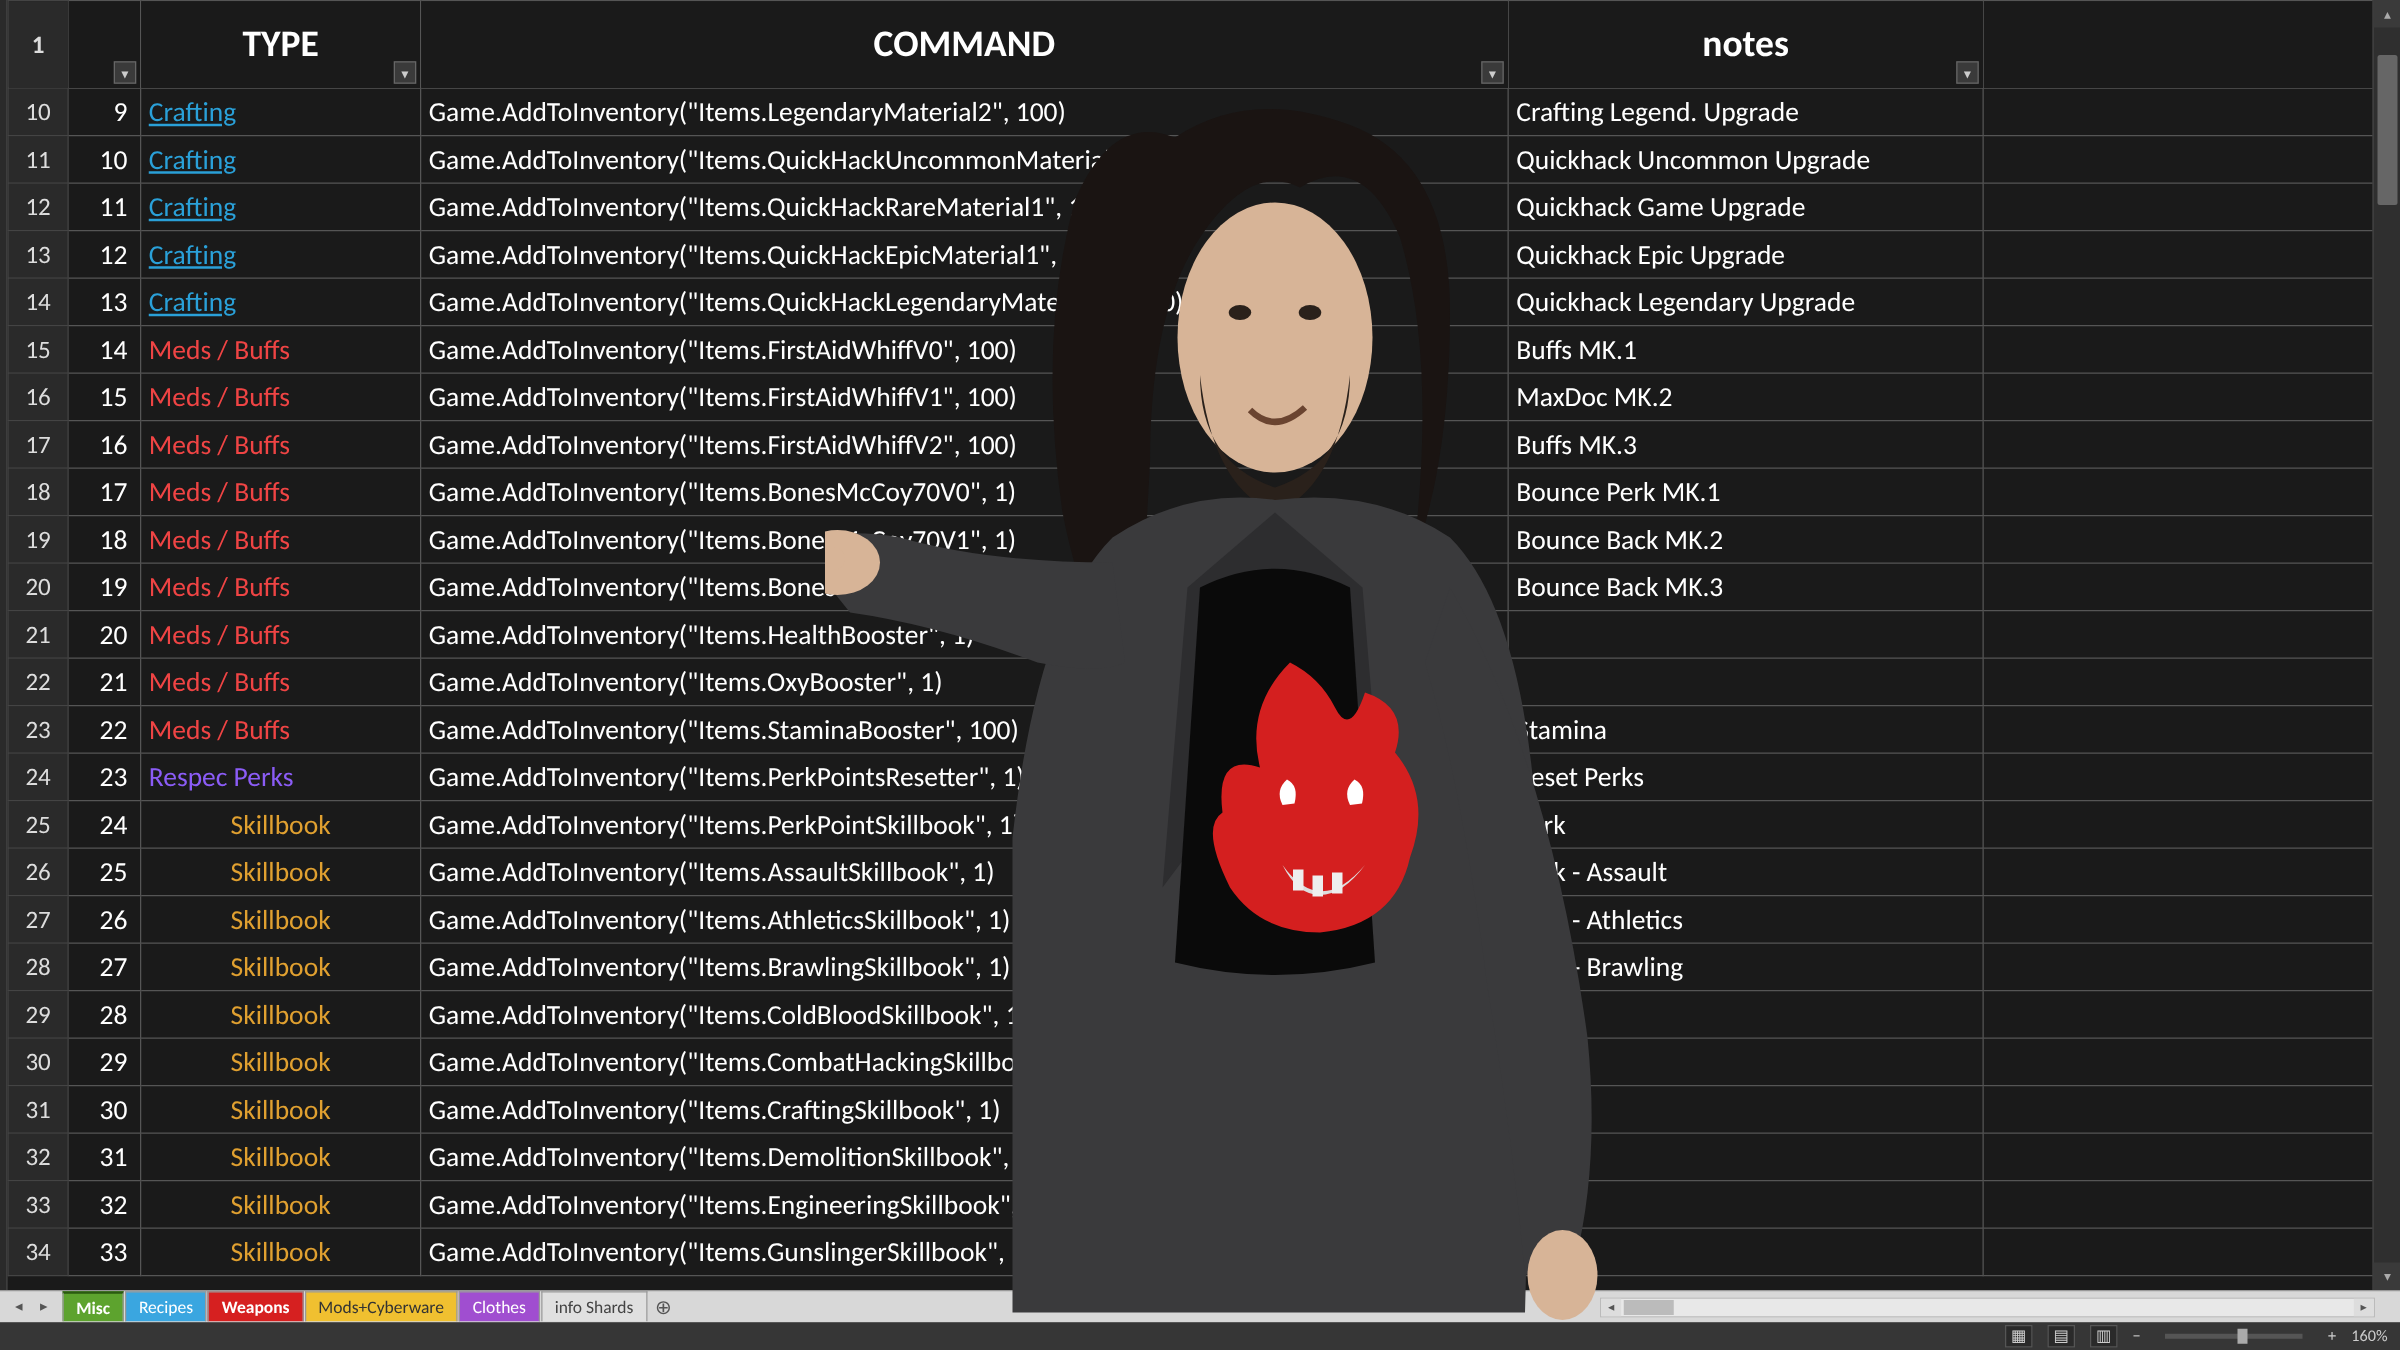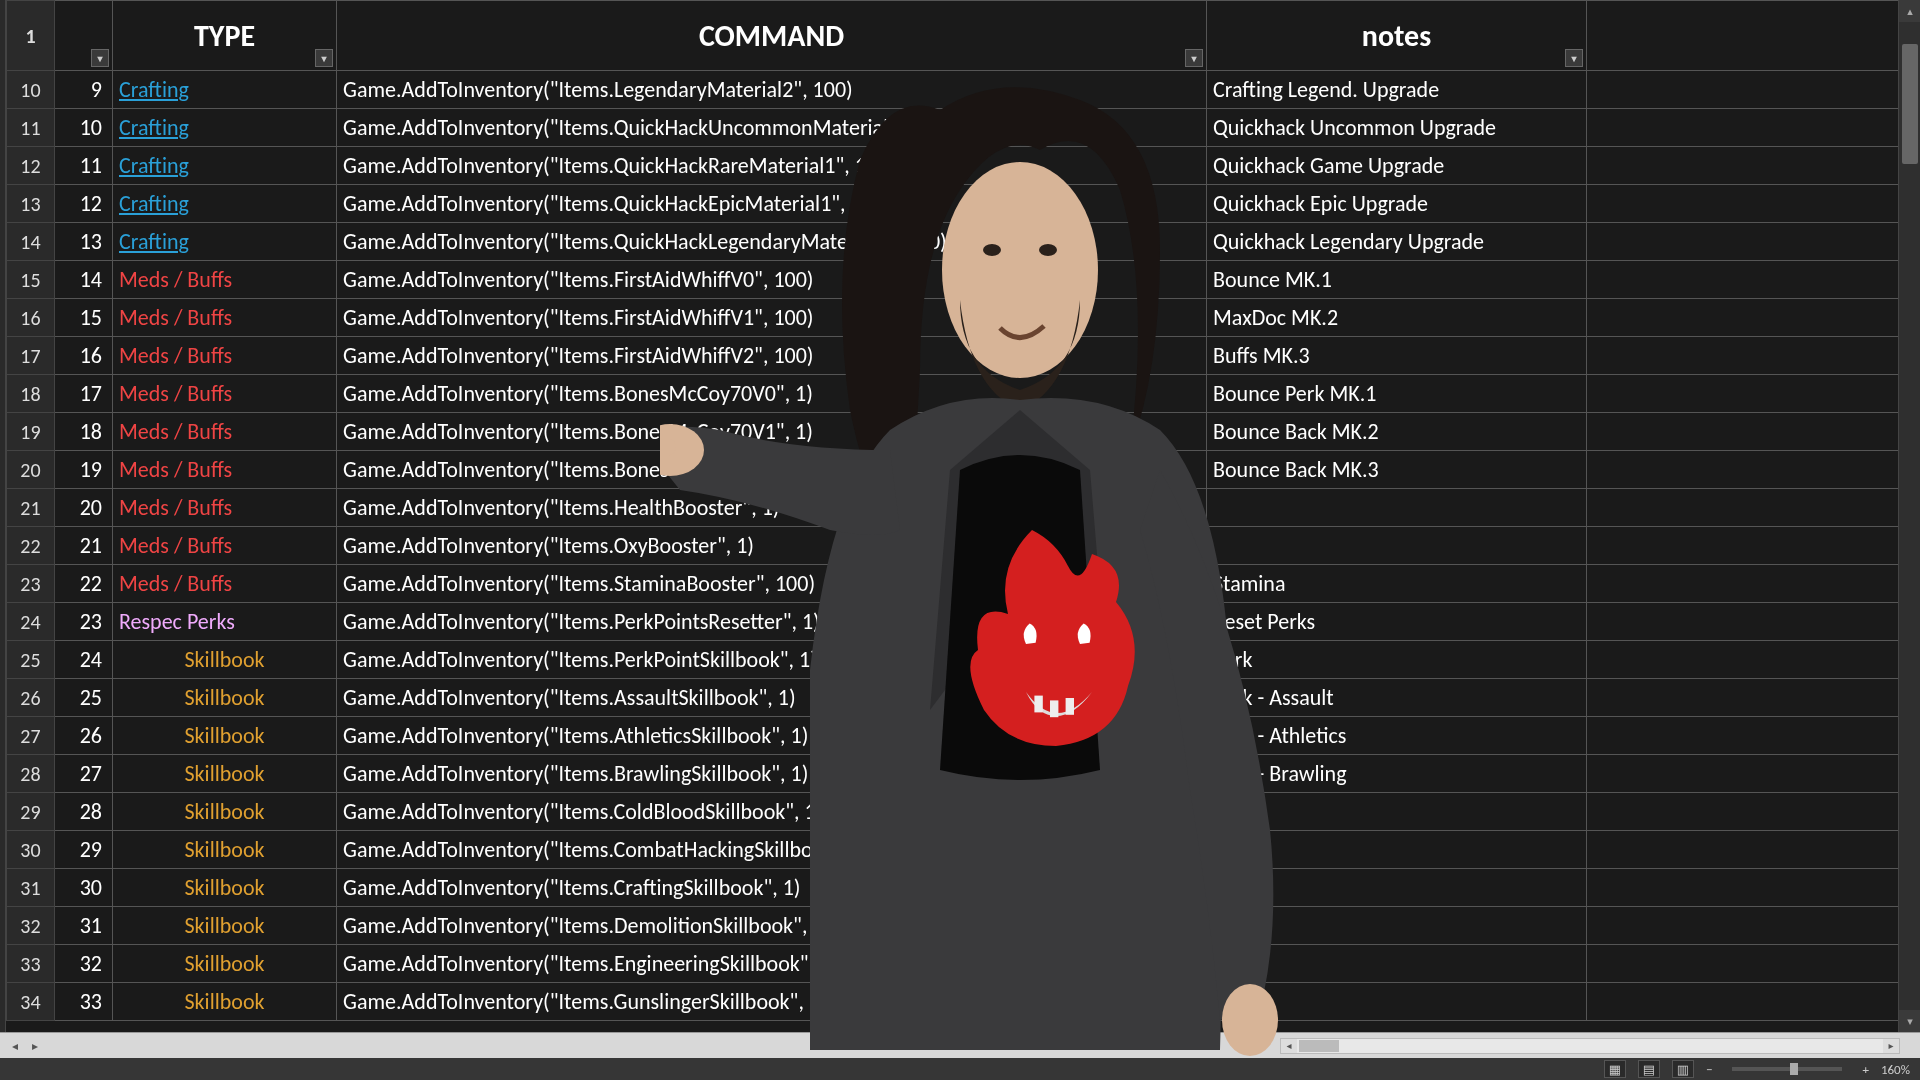--- a/index.html
+++ b/index.html
@@ -64,21 +64,21 @@
     font-size: 20px;
     border: 1px solid #444;
   }
   .idxcell {
     text-align: right;
     color: #fff;
     padding-right: 10px;
   }
   .crafting { color: #2aa0d8; text-decoration: underline; }
   .meds { color: #ef4444; }
-  .respec { color: #f0abfc; }
+  .respec { color: #8b5cf6; }
   .skillbook { color: #e0a030; text-align: center; }
   .filter-btn {
     position: absolute;
     right: 3px;
     bottom: 3px;
     width: 18px;
     height: 18px;
     background: #3a3a3a;
     border: 1px solid #666;
     display: flex;
@@ -322,21 +322,21 @@
             <td class="crafting">Crafting</td>
             <td>Game.AddToInventory("Items.QuickHackLegendaryMaterial1", 100)</td>
             <td>Quickhack Legendary Upgrade</td>
             <td></td>
           </tr>
           <tr>
             <td class="rowhead">15</td>
             <td class="idxcell">14</td>
             <td class="meds">Meds / Buffs</td>
             <td>Game.AddToInventory("Items.FirstAidWhiffV0", 100)</td>
-            <td>Bounce MK.1</td>
+            <td>Buffs MK.1</td>
             <td></td>
           </tr>
           <tr>
             <td class="rowhead">16</td>
             <td class="idxcell">15</td>
             <td class="meds">Meds / Buffs</td>
             <td>Game.AddToInventory("Items.FirstAidWhiffV1", 100)</td>
             <td>MaxDoc MK.2</td>
             <td></td>
           </tr>
@@ -491,20 +491,29 @@
     <div class="vscroll-arrow" style="top:0">▴</div>
     <div class="vscroll-thumb"></div>
     <div class="vscroll-arrow" style="bottom:0">▾</div>
   </div>
 </div>
 
 <div class="tabbar">
   <div class="tab-nav">
     <span>◂</span>
     <span>▸</span>
+  </div>
+  <div class="tabs">
+    <div class="tab misc">Misc</div>
+    <div class="tab recipes">Recipes</div>
+    <div class="tab weapons">Weapons</div>
+    <div class="tab mods">Mods+Cyberware</div>
+    <div class="tab clothes">Clothes</div>
+    <div class="tab info">info Shards</div>
+    <div class="tab-add">⊕</div>
   </div>
   <div style="flex:1"></div>
   <div class="hscrollbar">
     <div class="harrow" style="left:0">◂</div>
     <div class="thumb"></div>
     <div class="harrow" style="right:0">▸</div>
   </div>
 </div>
 
 <div class="statusbar">

